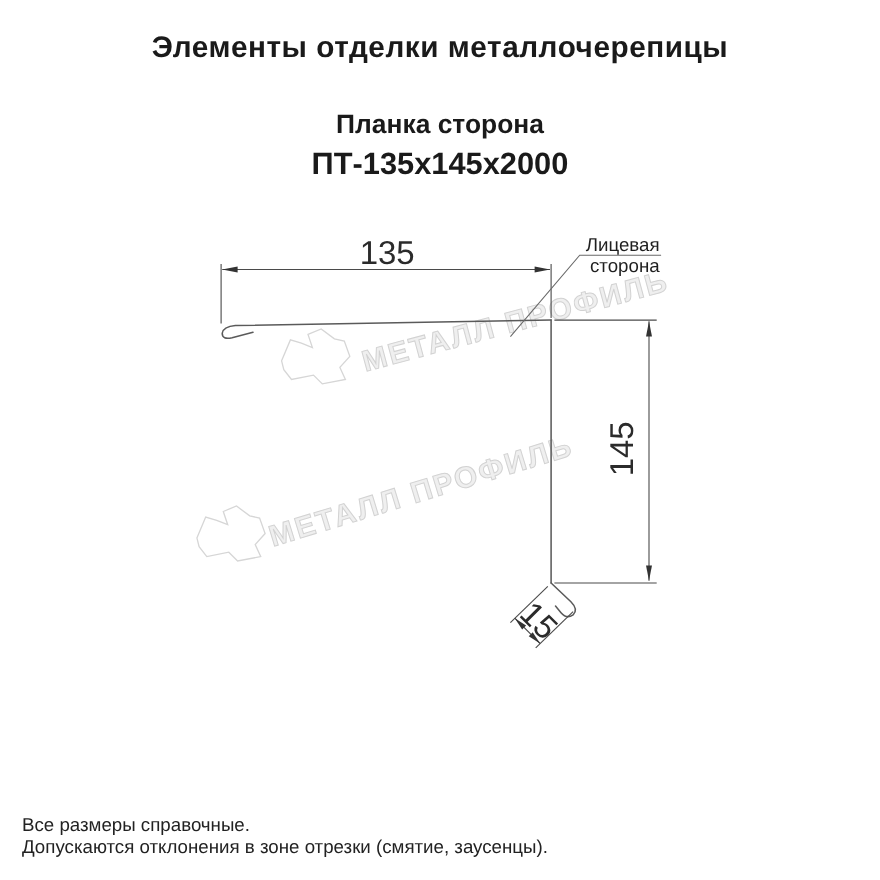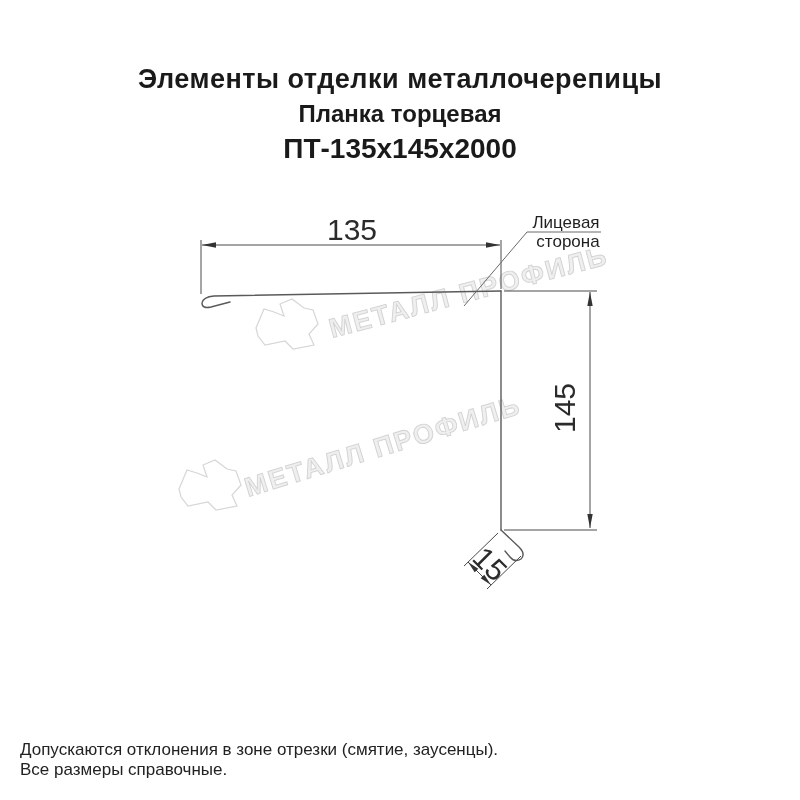--- a/index.html
+++ b/index.html
@@ -1,40 +1,40 @@
 <!DOCTYPE html>
 <html><head>
 <meta charset="utf-8">
 <style>
   html,body{margin:0;padding:0;background:#fff;}
   .canvas{
     position:relative;width:800px;height:800px;background:#ffffff;overflow:hidden;
     font-family:"Liberation Sans", sans-serif;color:#1a1a1a;
   }
   .hdr{position:absolute;left:0;width:800px;text-align:center;font-weight:bold;white-space:nowrap;}
-  .hdr-title{top:28px;font-size:27px;letter-spacing:0.5px;margin-top:36px;}
+  .hdr-title{top:28px;font-size:27px;letter-spacing:0.5px;}
   .hdr-sub1{top:100px;font-size:24px;}
   .hdr-sub2{top:133px;font-size:28px;}
   .drawing{position:absolute;left:0;top:0;}
   .notes{position:absolute;left:20px;top:740px;font-size:17px;line-height:20px;color:#222;}
   .wm-text{
     font-weight:bold;font-size:27px;letter-spacing:2px;
     fill:#efefef;stroke:#d2d2d2;stroke-width:0.9;
     font-family:"Liberation Sans", sans-serif;
   }
   .dim-txt{font-size:30px;fill:#2b2b2b;font-family:"Liberation Sans", sans-serif;}
   .lbl-txt{font-size:17px;fill:#1f1f1f;font-family:"Liberation Sans", sans-serif;}
 </style>
 </head>
 <body>
 
 <div class="canvas">
 
   <div class="hdr hdr-title">Элементы отделки металлочерепицы</div>
-  <div class="hdr hdr-sub1">Планка торцевая</div>
+  <div class="hdr hdr-sub1">Планка сторона</div>
   <div class="hdr hdr-sub2">ПТ-135х145х2000</div>
 
   <svg class="drawing" width="800" height="800" viewBox="0 0 800 800">
 
     <g>
       <path d="M 256,328 L 264,309 L 274,312 L 284,316 L 280,304 L 292,299 L 304,308 L 313,310 L 318,324 L 309,334 L 314,345 L 293,349 L 285,341 L 265,345 L 258,336 Z" fill="none" stroke="#d6d6d6" stroke-width="1.2"></path>
       <text class="wm-text" x="332" y="338" transform="rotate(-15 332 338)">МЕТАЛЛ ПРОФИЛЬ</text>
     </g>
     <g>
       <path d="M 179,489 L 187,470 L 197,473 L 207,477 L 203,465 L 215,460 L 227,469 L 236,471 L 241,485 L 232,495 L 237,506 L 216,510 L 208,502 L 188,506 L 181,497 Z" fill="none" stroke="#d6d6d6" stroke-width="1.2"></path>
@@ -75,17 +75,17 @@
     <text class="dim-txt" x="489" y="574" text-anchor="middle" transform="rotate(45 489 565)">15</text>
 
     <g>
       <polyline points="464,306 527,232 601,232" fill="none" stroke="#6a6a6a" stroke-width="1"></polyline>
       <text class="lbl-txt" x="566" y="228" text-anchor="middle">Лицевая</text>
       <text class="lbl-txt" x="568" y="247" text-anchor="middle">сторона</text>
     </g>
   </svg>
 
   <div class="notes">
+    <div>Все размеры справочные.</div>
     <div>Допускаются отклонения в зоне отрезки (смятие, заусенцы).</div>
-    <div>Все размеры справочные.</div>
   </div>
 
 </div>
 
 </body></html>

